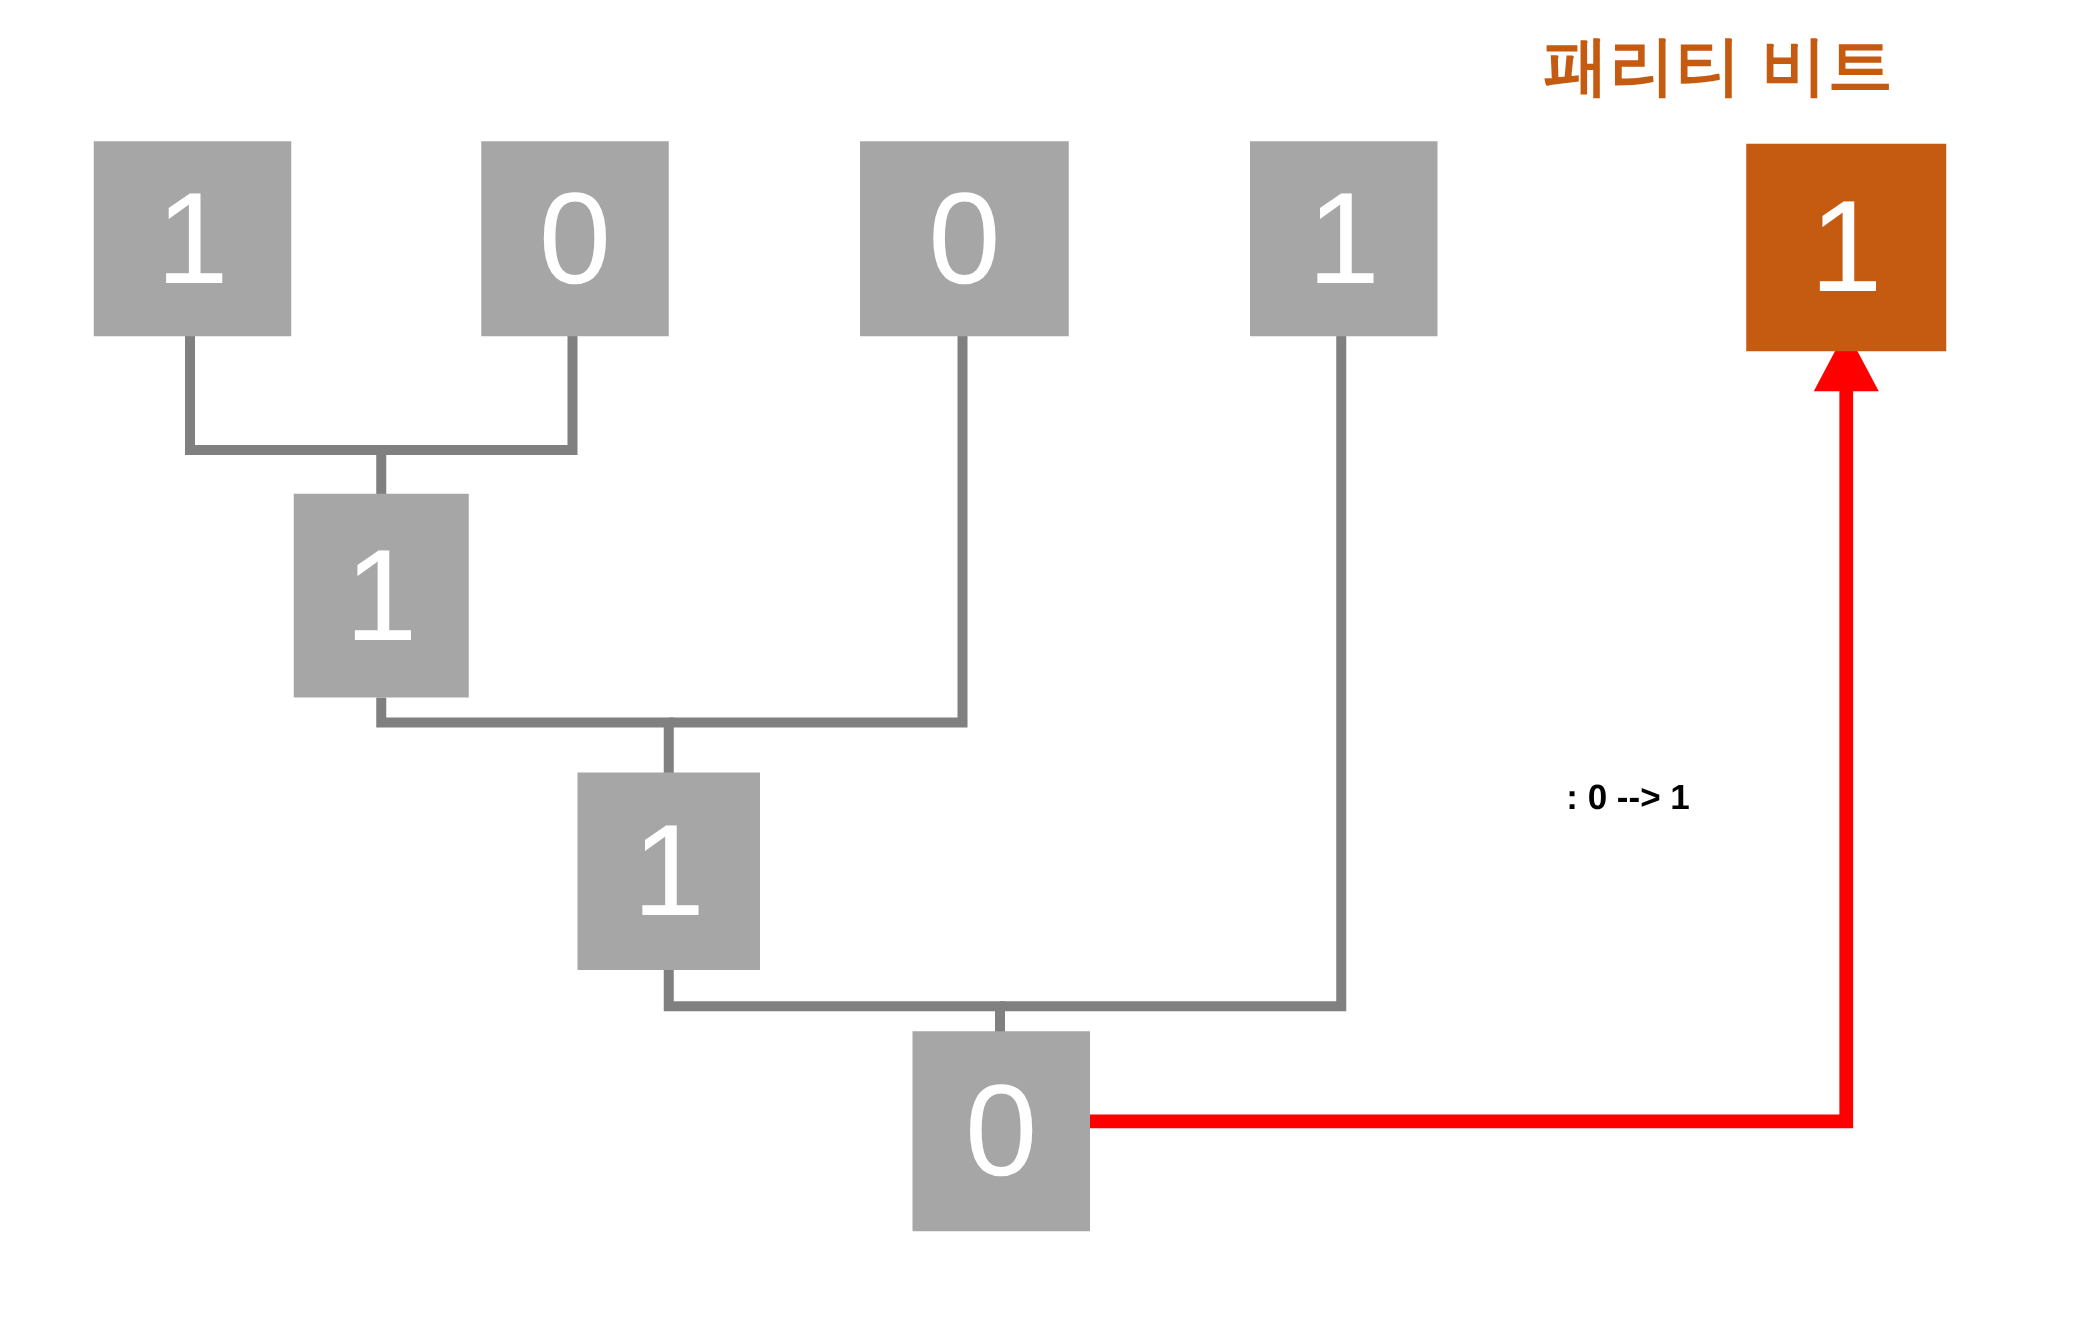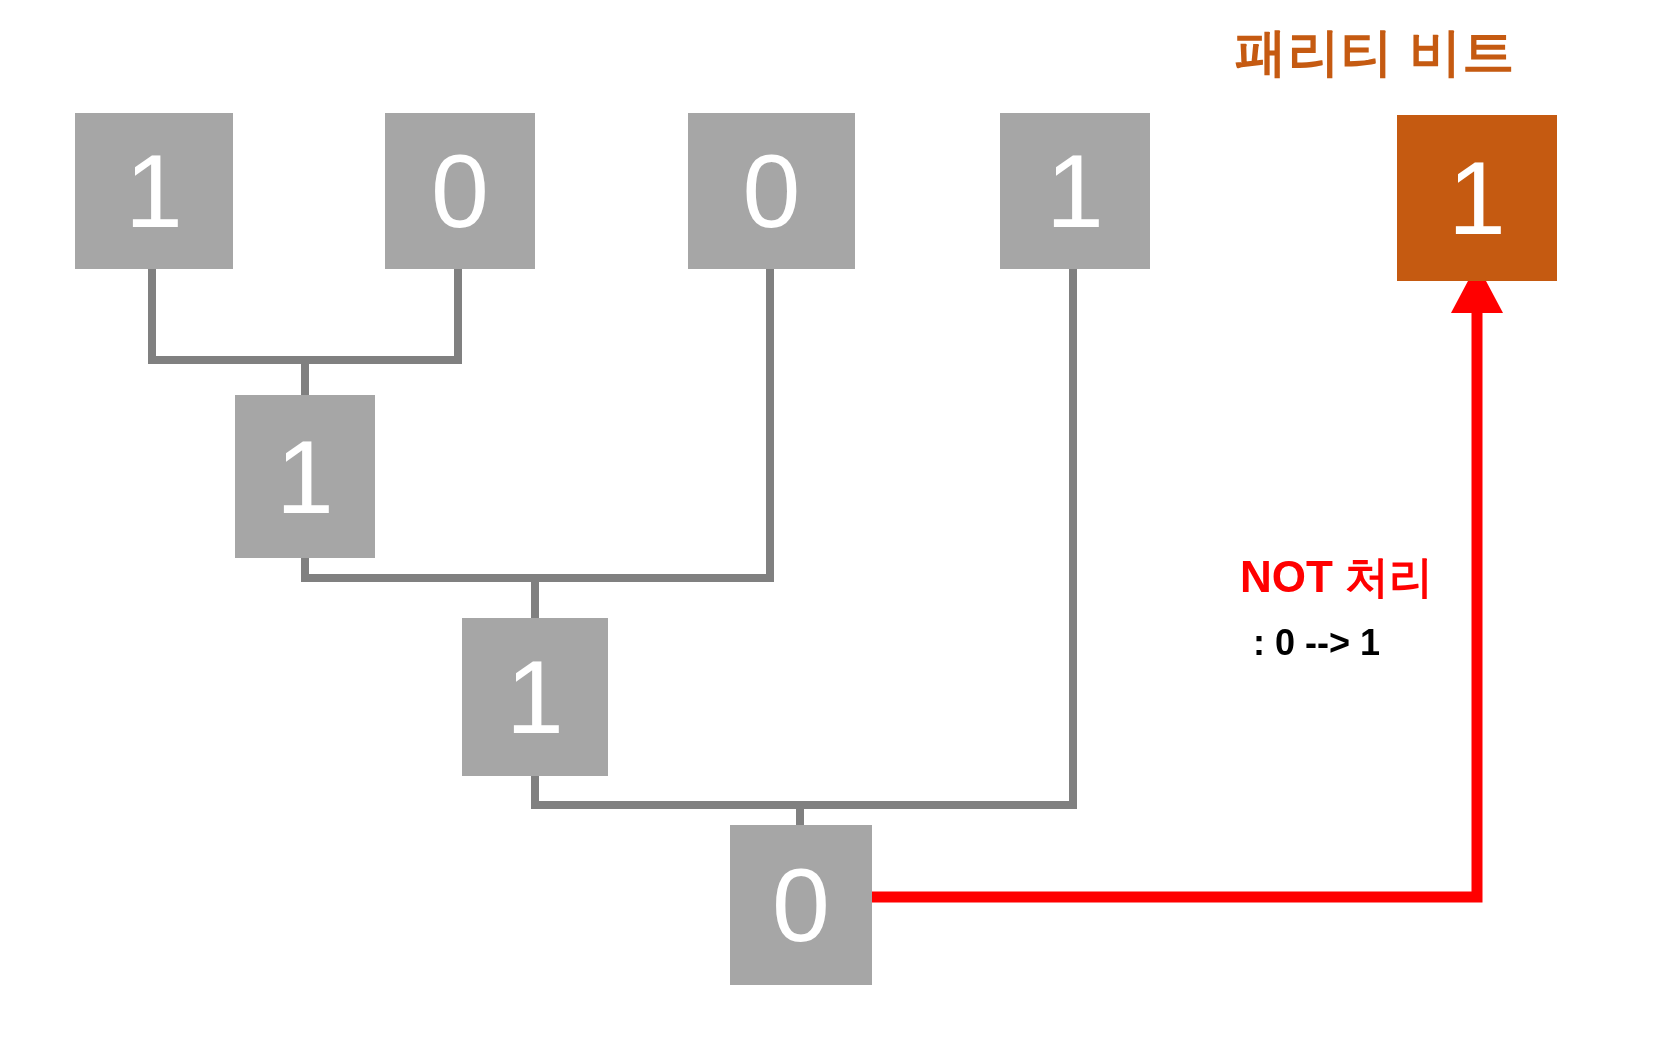--- a/index.html
+++ b/index.html
@@ -77,21 +77,21 @@
     font-weight: bold;
     white-space: nowrap;
     z-index: 6;
   }
   #not-detail {
     position: absolute;
     left: 1253px;
     top: 622px;
     width: 300px;
     color: #000000;
-    font-size: 36px;
+    font-size: 28px;
     font-weight: bold;
     white-space: nowrap;
     z-index: 6;
   }
 </style>
 </head>
 <body>
 
 <div id="stage">
 
@@ -132,16 +132,15 @@
   <div class="node gray" id="bit-2">0</div>
   <div class="node gray" id="bit-3">1</div>
 
   <div class="node gray" id="xor-1">1</div>
   <div class="node gray" id="xor-2">1</div>
   <div class="node gray" id="xor-3">0</div>
 
   <div id="parity-title">패리티 비트</div>
   <div class="node orange" id="parity-box">1</div>
 
-  <div id="not-label">NOT 처리</div>
   <div id="not-detail">: 0 --&gt; 1</div>
 
 </div>
 
 </body></html>

